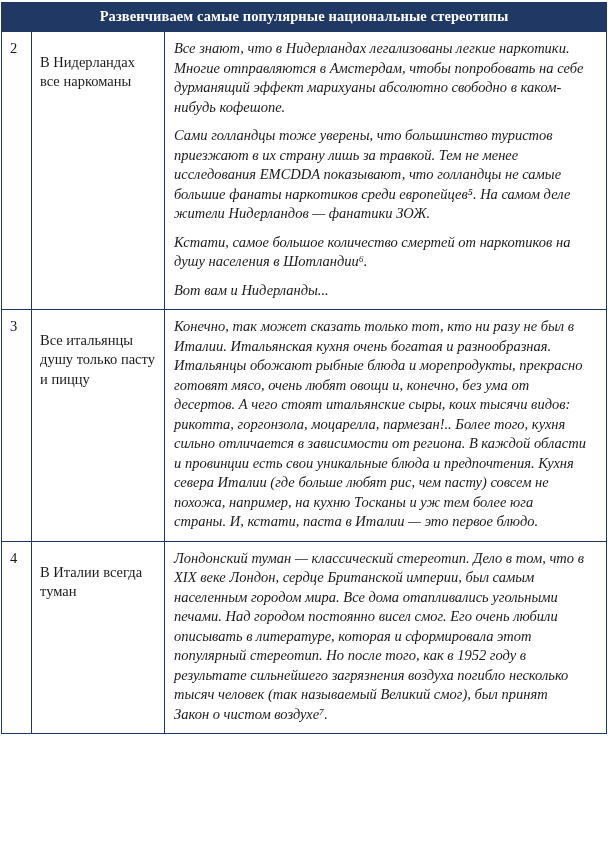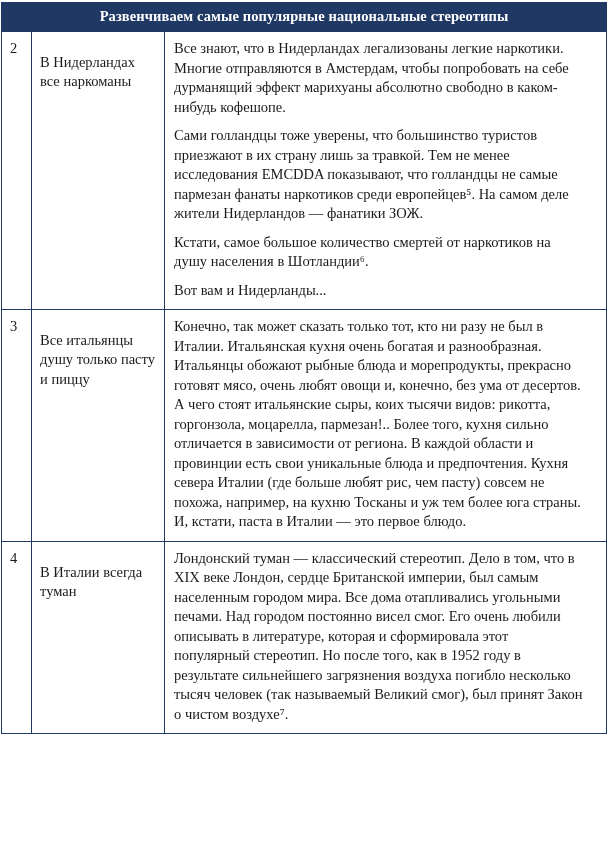--- a/index.html
+++ b/index.html
@@ -59,20 +59,21 @@
     border: 1px solid #1f3864;
     vertical-align: top;
     padding: 7px 9px 9px 9px;
     font-size: 14.5px;
     line-height: 1.345;
     color: #1a1a1a;
     text-align: left;
   }
   td.body-cell p {
     margin: 0 11px 9px 0;
+    font-style: italic;
   }
   td.body-cell p:last-child {
     margin-bottom: 0;
   }
 </style>
 </head>
 <body>
 
 <div class="page">
   <table class="doc-table">
@@ -84,21 +85,21 @@
     <tbody>
       <tr class="header-row">
         <td colspan="3">Развенчиваем самые популярные национальные стереотипы</td>
       </tr>
 
       <tr>
         <td class="num-cell">2</td>
         <td class="title-cell">В Нидерландах все наркоманы</td>
         <td class="body-cell">
           <p>Все знают, что в Нидерландах легализованы легкие наркотики. Многие отправляются в Амстердам, чтобы попробовать на себе дурманящий эффект марихуаны абсолютно свободно в каком-нибудь кофешопе.</p>
-          <p>Сами голландцы тоже уверены, что большинство туристов приезжают в их страну лишь за травкой. Тем не менее исследования EMCDDA показывают, что голландцы не самые пармезан фанаты наркотиков среди европейцев⁵. На самом деле жители Нидерландов — фанатики ЗОЖ.</p>
+          <p>Сами голландцы тоже уверены, что большинство туристов приезжают в их страну лишь за травкой. Тем не менее исследования EMCDDA показывают, что голландцы не самые большие фанаты наркотиков среди европейцев⁵. На самом деле жители Нидерландов — фанатики ЗОЖ.</p>
           <p>Кстати, самое большое количество смертей от наркотиков на душу населения в Шотландии⁶.</p>
           <p>Вот вам и Нидерланды...</p>
         </td>
       </tr>
 
       <tr>
         <td class="num-cell">3</td>
         <td class="title-cell">Все итальянцы душу только пасту и пиццу</td>
         <td class="body-cell">
           <p>Конечно, так может сказать только тот, кто ни разу не был в Италии. Итальянская кухня очень богатая и разнообразная. Итальянцы обожают рыбные блюда и морепродукты, прекрасно готовят мясо, очень любят овощи и, конечно, без ума от десертов. А чего стоят итальянские сыры, коих тысячи видов: рикотта, горгонзола, моцарелла, пармезан!.. Более того, кухня сильно отличается в зависимости от региона. В каждой области и провинции есть свои уникальные блюда и предпочтения. Кухня севера Италии (где больше любят рис, чем пасту) совсем не похожа, например, на кухню Тосканы и уж тем более юга страны. И, кстати, паста в Италии — это первое блюдо.</p>

